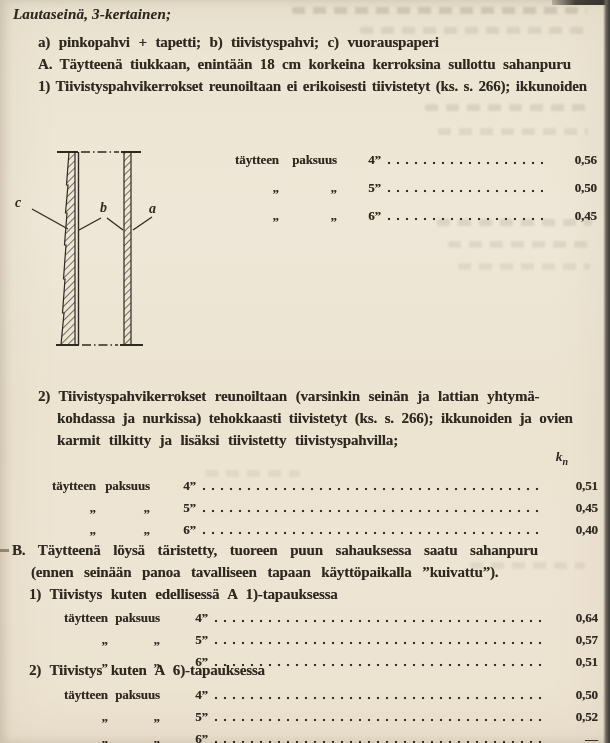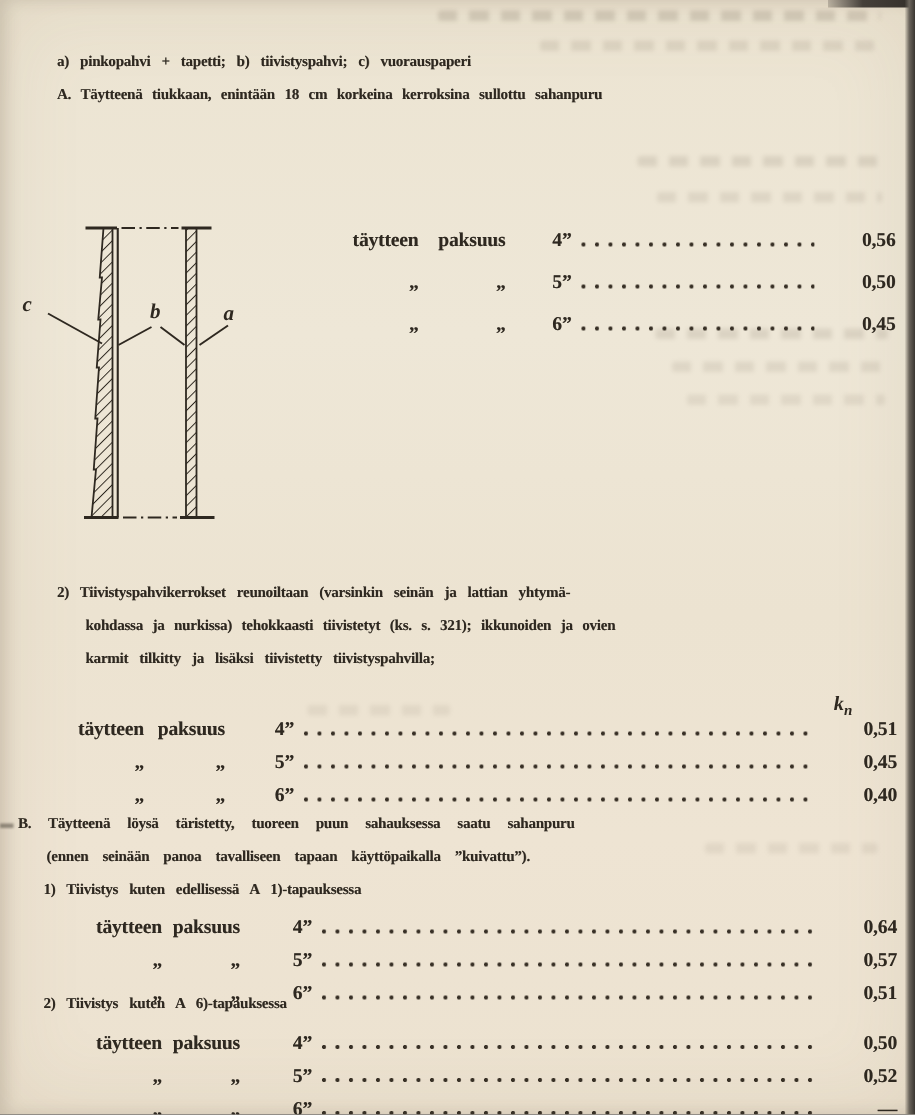--- a/index.html
+++ b/index.html
@@ -4,21 +4,21 @@
 <style>
   html,body{margin:0;padding:0;background:#777;}
   .page{
     position:relative;width:610px;height:743px;overflow:hidden;
     background:linear-gradient(180deg,#ece4d2 0%,#eee7d7 30%,#ece3d1 55%,#eee4d3 75%,#ece2d0 100%);
     box-shadow:inset 4px 0 10px rgba(120,105,85,.22), inset 0 0 55px rgba(150,130,95,.14);
     font-family:"Liberation Serif","DejaVu Serif",serif;
     color:#2e2820;
   }
   .ln{
-    position:absolute;white-space:nowrap;font-size:10px;font-weight:bold;
+    position:absolute;white-space:nowrap;font-size:15px;font-weight:bold;
     line-height:18px;letter-spacing:-0.15px;
     text-shadow:0.2px 0.2px 0 rgba(46,40,32,.45);
   }
   .title{font-size:15px;font-style:italic;letter-spacing:.2px;}
   .ws2{word-spacing:2px}.ws4{word-spacing:4px}
   .ws5{word-spacing:5px}.ws7{word-spacing:7px}.ws9{word-spacing:9px}
   .row{
     position:absolute;display:flex;align-items:flex-end;height:18px;
     font-size:13px;font-weight:bold;letter-spacing:-0.1px;
     text-shadow:0.2px 0.2px 0 rgba(46,40,32,.45);
@@ -30,21 +30,21 @@
   .t2 .c1{width:56px}.t2 .c2{width:54px}.t2 .size{width:46px}
   .t3{left:56px;width:542px}
   .t3 .c1{width:52px}.t3 .c2{width:52px}.t3 .size{width:48px}
   .dots{
     flex:1;align-self:flex-end;height:12px;margin:0 6px 1px 6px;
     background-image:radial-gradient(circle at 2px 8px,#383026 1.15px,rgba(0,0,0,0) 1.6px);
     background-size:9px 12px;background-repeat:repeat-x;
   }
   .val{width:48px;text-align:right;}
   .kn{position:absolute;top:449px;left:545px;width:34px;text-align:center;
-      font-size:13.5px;font-weight:bold;font-style:italic;margin-top:12px;}
+      font-size:13.5px;font-weight:bold;font-style:italic;}
   .kn sub{font-size:10px;}
   .diagram{position:absolute;left:0;top:143px;width:200px;height:220px;}
   .dlabel{font:italic bold 14px "Liberation Serif",serif;fill:#2e2820;}
   .ghost{
     position:absolute;height:7px;border-radius:2px;filter:blur(1.3px);
     background:repeating-linear-gradient(90deg,rgba(125,113,96,.75) 0 13px,rgba(0,0,0,0) 13px 21px);
   }
   .edge-right{position:absolute;top:0;right:0;width:7px;height:743px;
     background:linear-gradient(90deg,rgba(70,64,56,0) 0%,#6b655c 45%,#3a3631 100%);}
   .edge-top{position:absolute;top:0;left:552px;right:0;height:5px;
@@ -60,24 +60,26 @@
   <div class="ghost" style="left:360px;top:27px;width:225px;opacity:.20"></div>
   <div class="ghost" style="left:425px;top:104px;width:165px;opacity:.22"></div>
   <div class="ghost" style="left:438px;top:128px;width:150px;opacity:.18"></div>
   <div class="ghost" style="left:437px;top:219px;width:155px;opacity:.22"></div>
   <div class="ghost" style="left:448px;top:241px;width:145px;opacity:.18"></div>
   <div class="ghost" style="left:458px;top:263px;width:132px;opacity:.16"></div>
   <div class="ghost" style="left:205px;top:470px;width:95px;opacity:.14"></div>
   <div class="ghost" style="left:470px;top:562px;width:115px;opacity:.15"></div>
   <div class="smudge"></div>
 
+  <div class="ln title" style="left:13px;top:5px">Lautaseinä, 3-kertainen;</div>
   <div class="ln ws5" style="left:38px;top:33px">a) pinkopahvi + tapetti; b) tiivistyspahvi; c) vuorauspaperi</div>
   <div class="ln ws4" style="left:38px;top:55px">A. Täytteenä tiukkaan, enintään 18 cm korkeina kerroksina sullottu sahanpuru</div>
+  <div class="ln ws2" style="left:38px;top:77px">1) Tiivistyspahvikerrokset reunoiltaan ei erikoisesti tiivistetyt (ks. s. 266); ikkunoiden</div>
   <div class="ln ws5" style="left:38px;top:387px">2) Tiivistyspahvikerrokset reunoiltaan (varsinkin seinän ja lattian yhtymä-</div>
-  <div class="ln ws4" style="left:57px;top:409px">kohdassa ja nurkissa) tehokkaasti tiivistetyt (ks. s. 321); ikkunoiden ja ovien</div>
+  <div class="ln ws4" style="left:57px;top:409px">kohdassa ja nurkissa) tehokkaasti tiivistetyt (ks. s. 266); ikkunoiden ja ovien</div>
   <div class="ln ws5" style="left:57px;top:431px">karmit tilkitty ja lisäksi tiivistetty tiivistyspahvilla;</div>
   <div class="ln ws9" style="left:12px;top:541px">B. Täytteenä löysä täristetty, tuoreen puun sahauksessa saatu sahanpuru</div>
   <div class="ln ws7" style="left:31px;top:563px">(ennen seinään panoa tavalliseen tapaan käyttöpaikalla ”kuivattu”).</div>
   <div class="ln ws5" style="left:29px;top:585px">1) Tiivistys kuten edellisessä A 1)-tapauksessa</div>
   <div class="ln ws5" style="left:29px;top:661px">2) Tiivistys kuten A 6)-tapauksessa</div>
 
   <div class="kn"><span>k</span><sub>n</sub></div>
 
   <svg class="diagram" viewBox="0 0 200 220">
     <defs>

